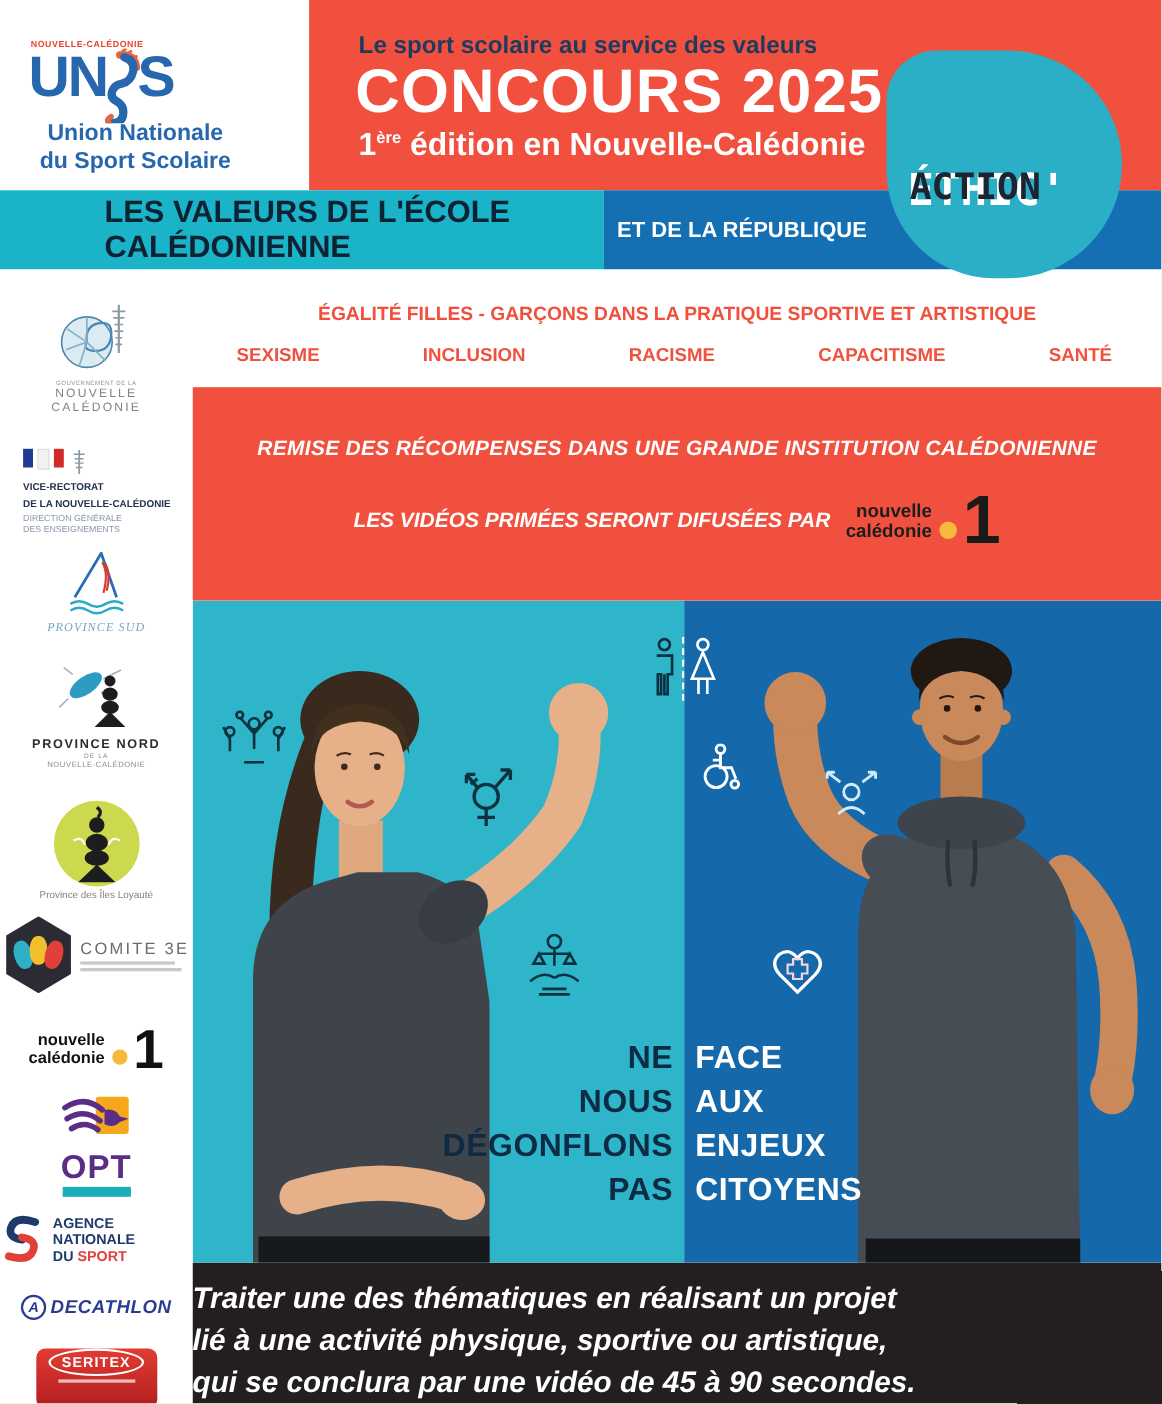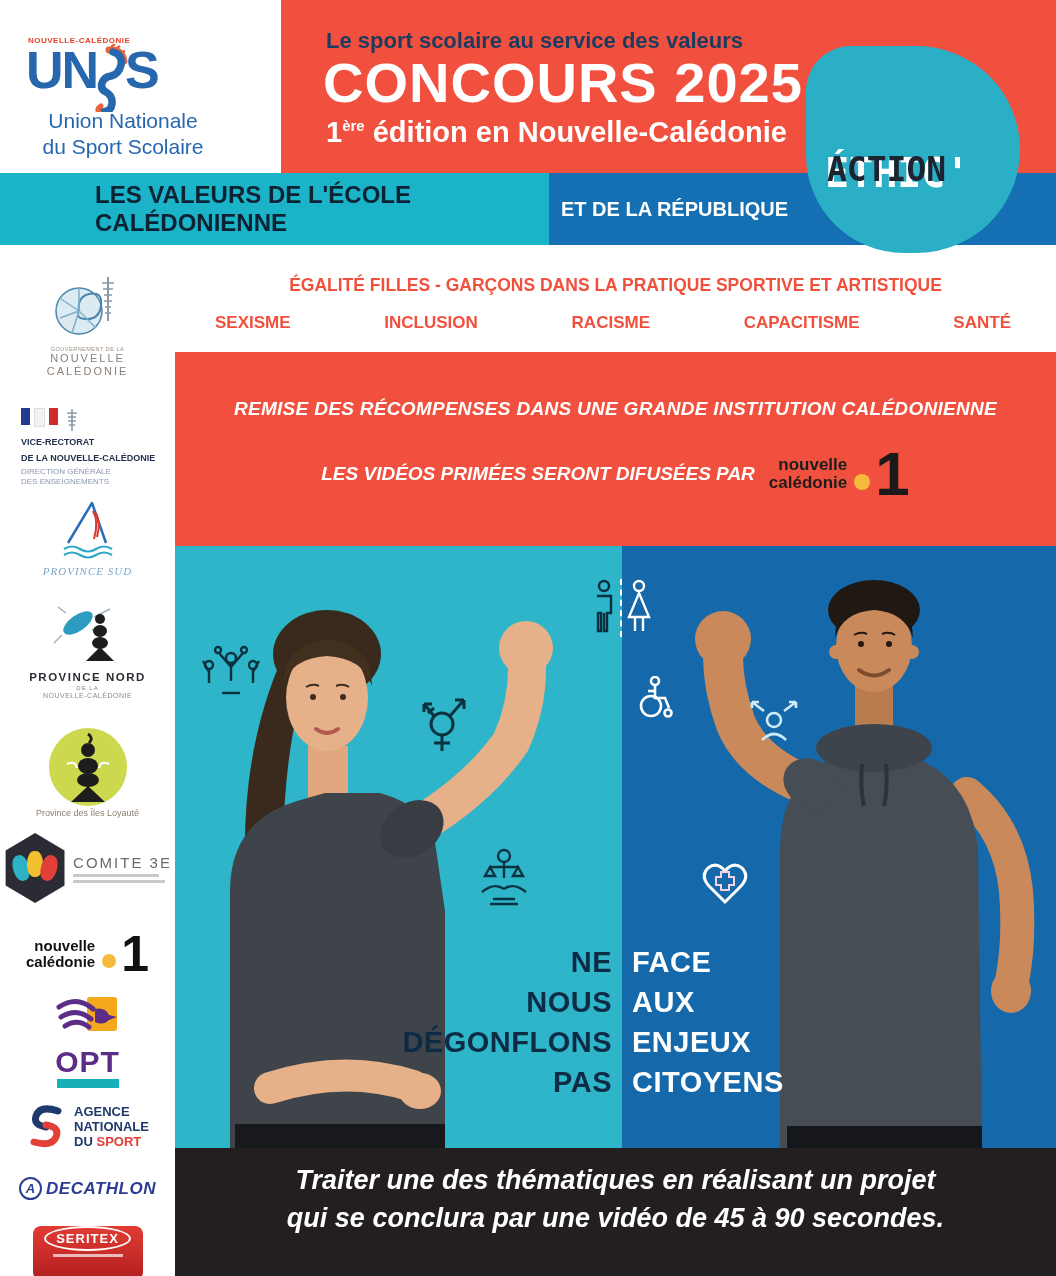--- a/index.html
+++ b/index.html
@@ -6,40 +6,40 @@
   .poster{position:relative;width:1056px;height:1276px;background:#fff;overflow:hidden;
           font-family:"Liberation Sans", sans-serif;}
 
   
   .unss-block{position:absolute;left:0;top:0;width:281px;height:173px;background:#fff;}
   .unss-region{position:absolute;left:28px;top:36px;font-size:8px;font-weight:bold;color:#e8402a;letter-spacing:.5px;}
   .unss-word{position:absolute;left:26px;top:44px;display:flex;align-items:flex-start;color:#2767AE;
              font-size:52px;font-weight:800;letter-spacing:-2px;line-height:1;}
   .unss-word .sea{margin:0 -4px;}
   .unss-name{position:absolute;left:0;top:108px;width:246px;text-align:center;color:#2767AE;
-             font-size:21px;font-weight:400;line-height:26px;}
+             font-size:21px;font-weight:700;line-height:26px;}
 
   .header-orange{position:absolute;left:281px;top:0;width:775px;height:173px;background:#F2503E;}
   .tagline{position:absolute;left:45px;top:28px;color:#1d3a5f;font-size:22px;font-weight:800;}
   .main-title{position:absolute;left:42px;top:50px;color:#fff;font-size:56px;font-weight:800;letter-spacing:1px;}
   .edition{position:absolute;left:45px;top:116px;color:#fff;font-size:29px;font-weight:800;}
   .edition sup{font-size:15px;}
 
   .ethic-badge{position:absolute;left:806px;top:46px;width:214px;height:207px;background:#2BAFC7;z-index:6;
                border-radius:48px 110px 110px 104px;}
   .badge-t1{position:absolute;left:19px;top:60px;color:#fff;font-family:"DejaVu Sans Mono",monospace;
             font-weight:bold;font-size:40px;letter-spacing:0px;margin-top:44px;}
   .badge-t2{position:absolute;left:21px;top:104px;color:#1b2430;font-family:"DejaVu Sans Mono",monospace;
             font-weight:bold;font-size:33px;}
 
   
   .banner{position:absolute;left:0;top:173px;width:1056px;height:72px;}
   .banner-left{position:absolute;left:0;top:0;width:549px;height:72px;background:#1AB3C8;
                display:flex;align-items:center;justify-content:center;padding-left:95px;box-sizing:border-box;
-               color:#0d2233;font-size:24px;font-weight:800;}
+               color:#0d2233;font-size:28px;font-weight:800;}
   .banner-right{position:absolute;left:549px;top:0;width:507px;height:72px;background:#1470B2;
                 display:flex;align-items:center;color:#fff;font-size:20px;font-weight:800;padding-left:12px;box-sizing:border-box;}
 
   
   .themes{position:absolute;left:175px;top:245px;width:881px;height:107px;background:#fff;color:#F0503C;}
   .themes-headline{margin-top:30px;text-align:center;font-size:17.5px;font-weight:800;}
   .themes-row{margin-top:17px;display:flex;justify-content:space-between;padding:0 45px 0 40px;
               font-size:17px;font-weight:800;}
 
   
@@ -63,21 +63,21 @@
   .split-icons{position:absolute;left:447px;top:33px;transform:translateX(-50%);display:flex;align-items:center;z-index:3;}
   .split-div{height:58px;border-left:2px dashed #fff;margin:0 3px;}
   .ph-icon{position:absolute;z-index:3;}
   .slogan-left{position:absolute;left:0;top:396px;width:437px;text-align:right;color:#0E2B45;
                font-size:29px;font-weight:800;line-height:40px;letter-spacing:.5px;z-index:4;}
   .slogan-right{position:absolute;left:457px;top:396px;text-align:left;color:#fff;
                font-size:29px;font-weight:800;line-height:40px;letter-spacing:.5px;z-index:4;}
 
   
   .footer{position:absolute;left:175px;top:1148px;width:881px;height:128px;background:#231F20;color:#fff;
-          text-align:center;font-size:27px;font-weight:700;font-style:italic;line-height:38px;padding-top:13px;box-sizing:border-box;}
+          text-align:left;font-size:27px;font-weight:700;font-style:italic;line-height:38px;padding-top:13px;box-sizing:border-box;}
 
   
   .sidebar{position:absolute;left:0;top:245px;width:175px;height:1031px;background:#fff;}
   .sp{position:absolute;left:0;width:175px;display:flex;flex-direction:column;align-items:center;}
   .sp-gouv{top:28px;}
   .gouv-t1{font-size:5.5px;color:#9b8f85;letter-spacing:.5px;margin-top:3px;}
   .gouv-t2{font-size:11px;color:#8c8178;letter-spacing:2px;line-height:13px;}
   .sp-vr{top:163px;align-items:flex-start;padding-left:21px;box-sizing:border-box;}
   .vr-flag{display:flex;align-items:flex-start;gap:4px;}
   .vr-flag .f{width:9px;height:17px;display:inline-block;}
@@ -96,21 +96,21 @@
   .hex{width:64px;height:70px;background:#2b2b33;clip-path:polygon(50% 0,96% 25%,96% 75%,50% 100%,4% 75%,4% 25%);
        position:relative;flex:none;}
   .hex .d{position:absolute;width:16px;height:26px;border-radius:45%;}
   .c3e-txt{display:flex;flex-direction:column;}
   .c3e-t1{font-size:15px;color:#6a6a72;letter-spacing:2px;}
   .ghost{height:3px;background:#c9c9c9;margin-top:3px;}
   .sp-nc1{top:688px;}
   .sp-opt{top:748px;}
   .opt-t{font-size:30px;font-weight:800;color:#5b2d87;line-height:1;margin-top:2px;letter-spacing:1px;}
   .opt-bar{width:62px;height:9px;background:#18b0b8;margin-top:2px;}
-  .sp-ans{top:858px;flex-direction:row;gap:8px;justify-content:center;align-items:center;}
+  .sp-ans{top:858px;flex-direction:row;gap:8px;align-items:center;}
   .ans-txt{font-size:13px;font-weight:800;color:#1d3a6b;line-height:15px;}
   .ans-txt .red{color:#e04038;}
   .sp-dec{top:932px;flex-direction:row;gap:4px;justify-content:center;align-items:center;}
   .dec-a{width:19px;height:19px;border:2.5px solid #2b3c92;border-radius:50%;color:#2b3c92;font-weight:800;
          font-style:italic;font-size:13px;display:flex;align-items:center;justify-content:center;}
   .dec-t{font-size:17px;font-weight:800;font-style:italic;color:#2b3c92;letter-spacing:.5px;}
   .sp-ser{top:981px;}
   .ser-box{width:110px;height:54px;background:linear-gradient(#e23b33,#b11f1f);border-radius:8px;
            display:flex;flex-direction:column;align-items:center;justify-content:flex-start;}
   .ser-oval{border:2px solid #fff;border-radius:50%;padding:3px 10px;color:#fff;font-weight:800;
@@ -290,20 +290,21 @@
     <div class="slogan-right">
       <div>FACE</div>
         <div>AUX</div>
       <div>ENJEUX</div>
         <div>CITOYENS</div>
     </div>
   </div>
 
   <div class="footer">
     <div>Traiter une des thématiques en réalisant un projet</div>
+    <div>lié à une activité physique, sportive ou artistique,</div>
     <div>qui se conclura par une vidéo de 45 à 90 secondes.</div>
   </div>
 
   <div class="sidebar">
 
     <div class="sp sp-gouv">
       <svg width="72" height="70" viewBox="0 0 72 70">
         <circle cx="27" cy="38" r="23" fill="#dceaf2" stroke="#4a86ad" stroke-width="1.5"></circle>
         <path d="M27,38 q-2,-14 10,-17 q14,-3 12,12 q-2,14 -16,13 q-10,-1 -6,-8" fill="none" stroke="#4a86ad" stroke-width="2"></path>
         <path d="M27,38 L27,15 M27,38 L9,26 M27,38 L8,45 M27,38 L20,60 M27,38 L44,55" stroke="#7fb0cc" stroke-width="1.5"></path>

